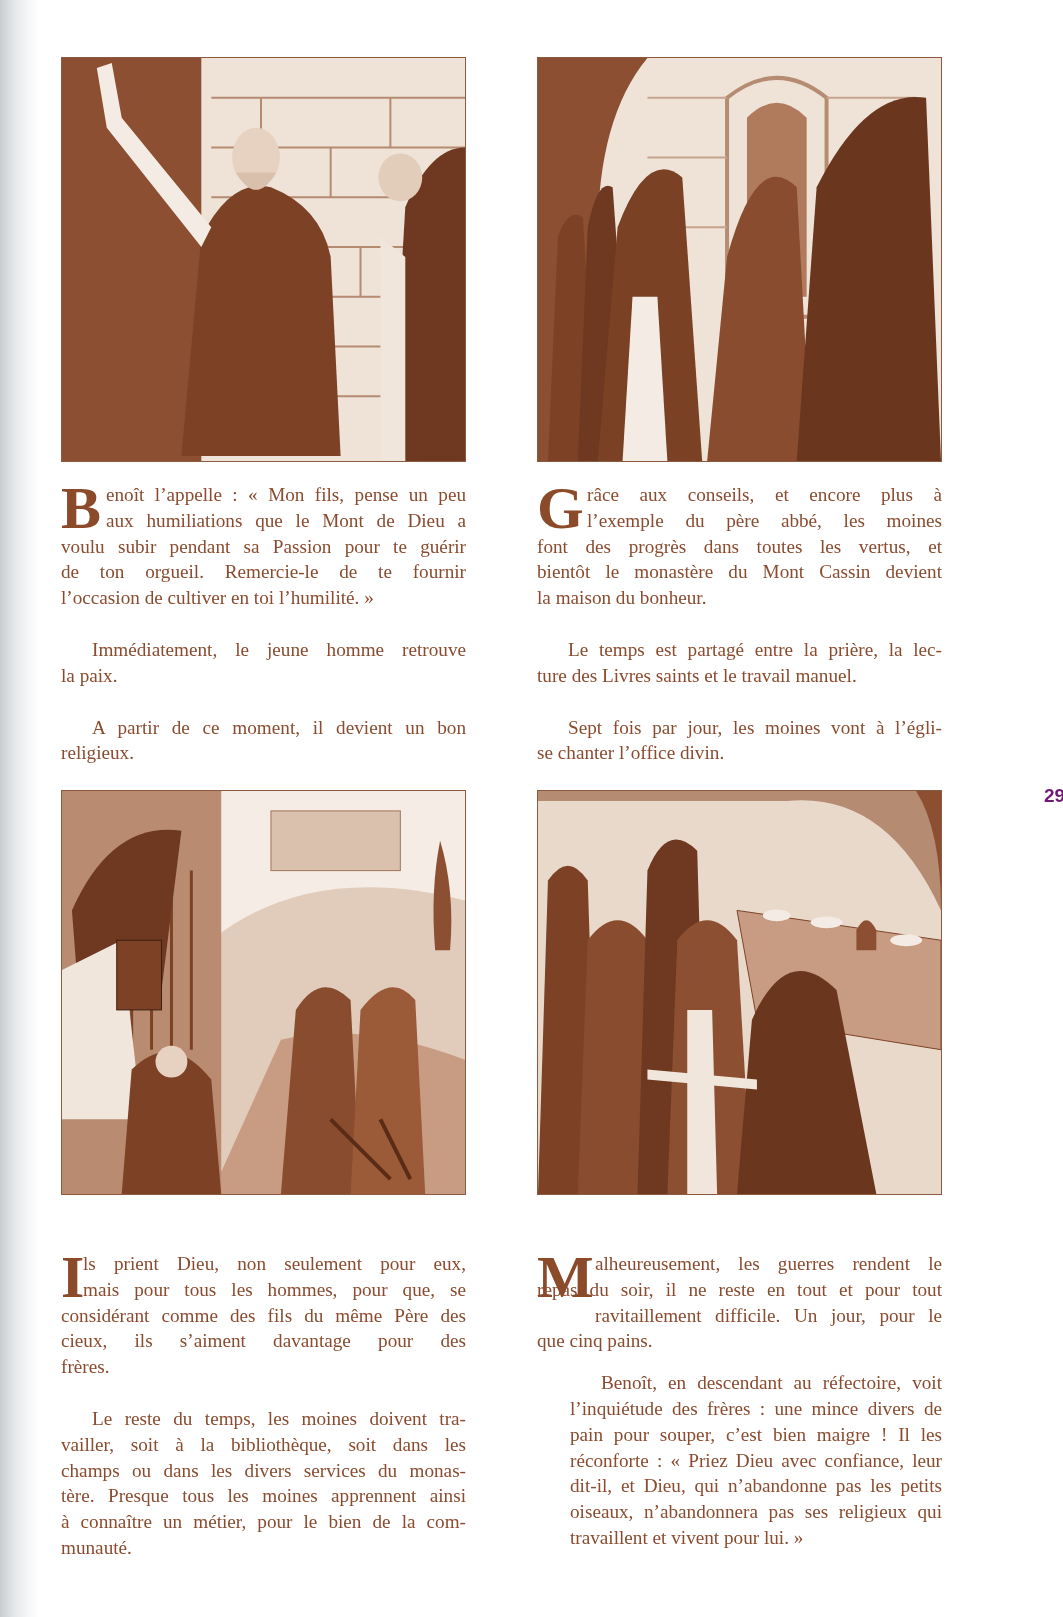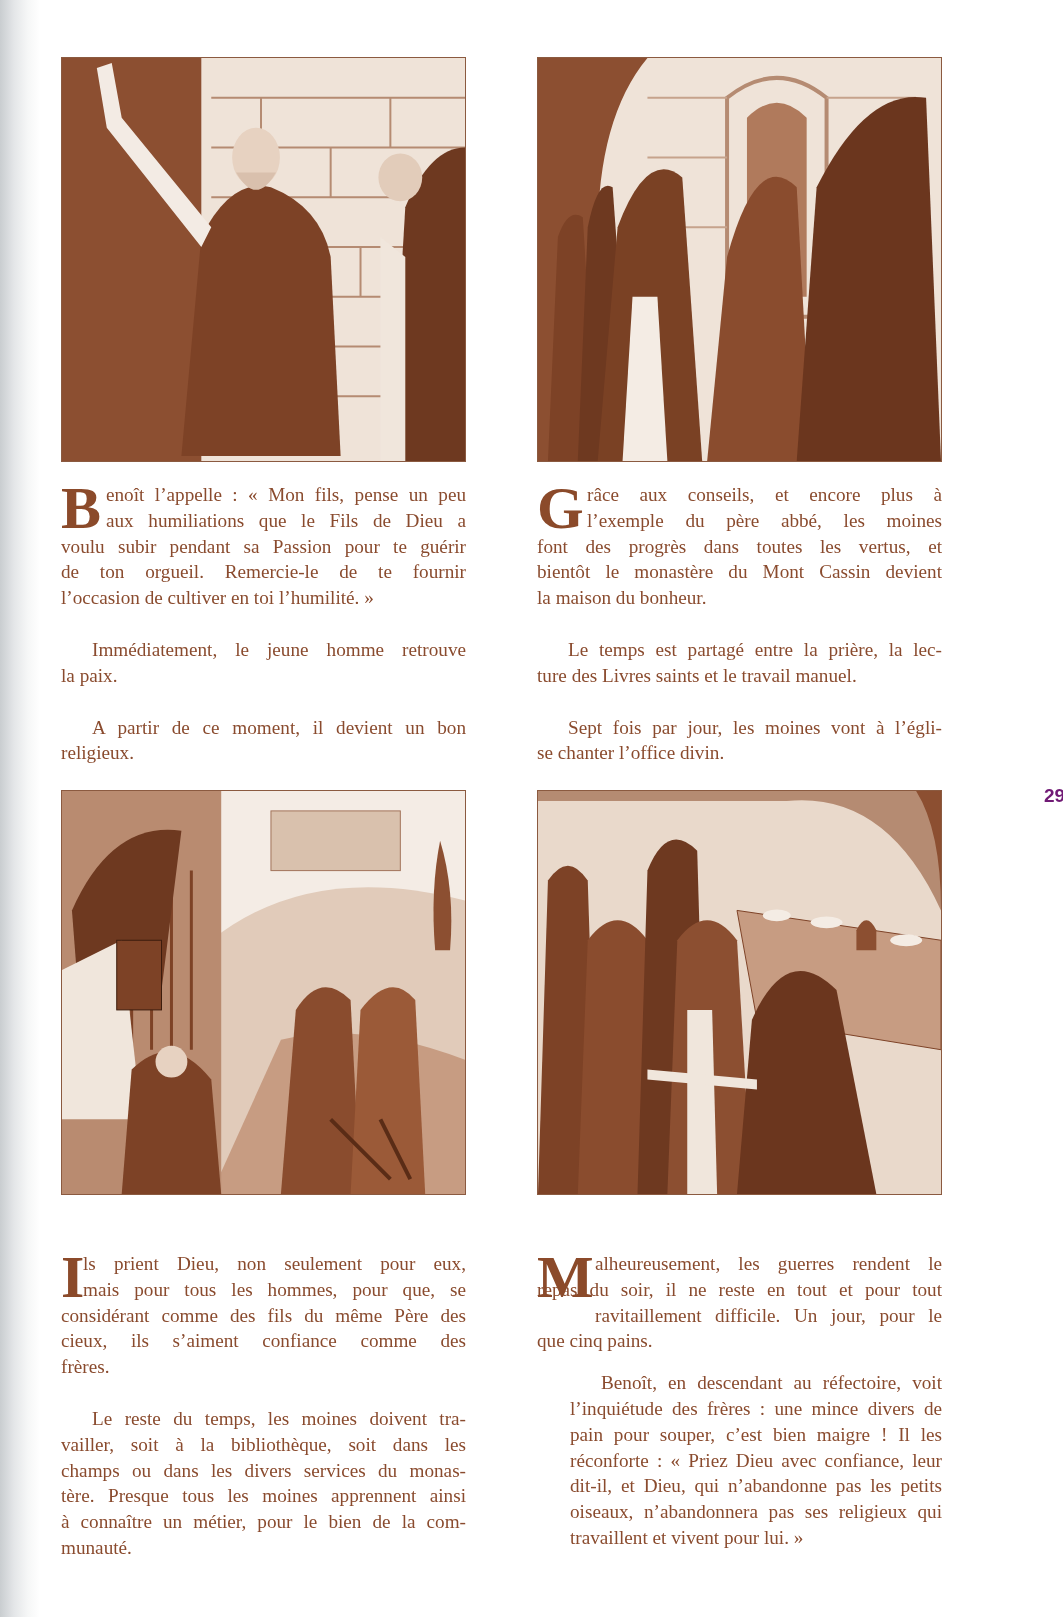--- a/index.html
+++ b/index.html
@@ -114,21 +114,21 @@
     <path d="M150 220 L175 220 L180 405 L150 405 Z" fill="#f0e6dc"></path>
     <path d="M200 405 L215 230 Q250 150 300 200 L340 405 Z" fill="#6b361e"></path>
     <path d="M110 280 L220 290 L220 300 L110 290 Z" fill="#f0e6dc"></path>
   </svg>
 </div>
 
 <div class="text-block" style="left:61px; top:482px;">
   <div class="para">
     <span class="dropcap">B</span>
     <span class="line dc">enoît l’appelle : « Mon fils, pense un peu</span>
-    <span class="line dc">aux humiliations que le Fils de Dieu a</span>
+    <span class="line dc">aux humiliations que le Mont de Dieu a</span>
     <span class="line">voulu subir pendant sa Passion pour te guérir</span>
     <span class="line">de ton orgueil. Remercie-le de te fournir</span>
     <span class="line last">l’occasion de cultiver en toi l’humilité. »</span>
   </div>
   <div class="para">
     <span class="line indent">Immédiatement, le jeune homme retrouve</span>
     <span class="line last">la paix.</span>
   </div>
   <div class="para">
     <span class="line indent">A partir de ce moment, il devient un bon</span>
@@ -156,21 +156,21 @@
 </div>
 
 <div class="page-number">29</div>
 
 <div class="text-block" style="left:61px; top:1251px;">
   <div class="para">
     <span class="dropcap">I</span>
     <span class="line dc" style="padding-left:22px;">ls prient Dieu, non seulement pour eux,</span>
     <span class="line dc" style="padding-left:22px;">mais pour tous les hommes, pour que, se</span>
     <span class="line">considérant comme des fils du même Père des</span>
-    <span class="line">cieux, ils s’aiment confiance comme des</span>
+    <span class="line">cieux, ils s’aiment davantage pour des</span>
     <span class="line last">frères.</span>
   </div>
   <div class="para">
     <span class="line indent">Le reste du temps, les moines doivent tra-</span>
     <span class="line">vailler, soit à la bibliothèque, soit dans les</span>
     <span class="line">champs ou dans les divers services du monas-</span>
     <span class="line">tère. Presque tous les moines apprennent ainsi</span>
     <span class="line">à connaître un métier, pour le bien de la com-</span>
     <span class="line last">munauté.</span>
   </div>

